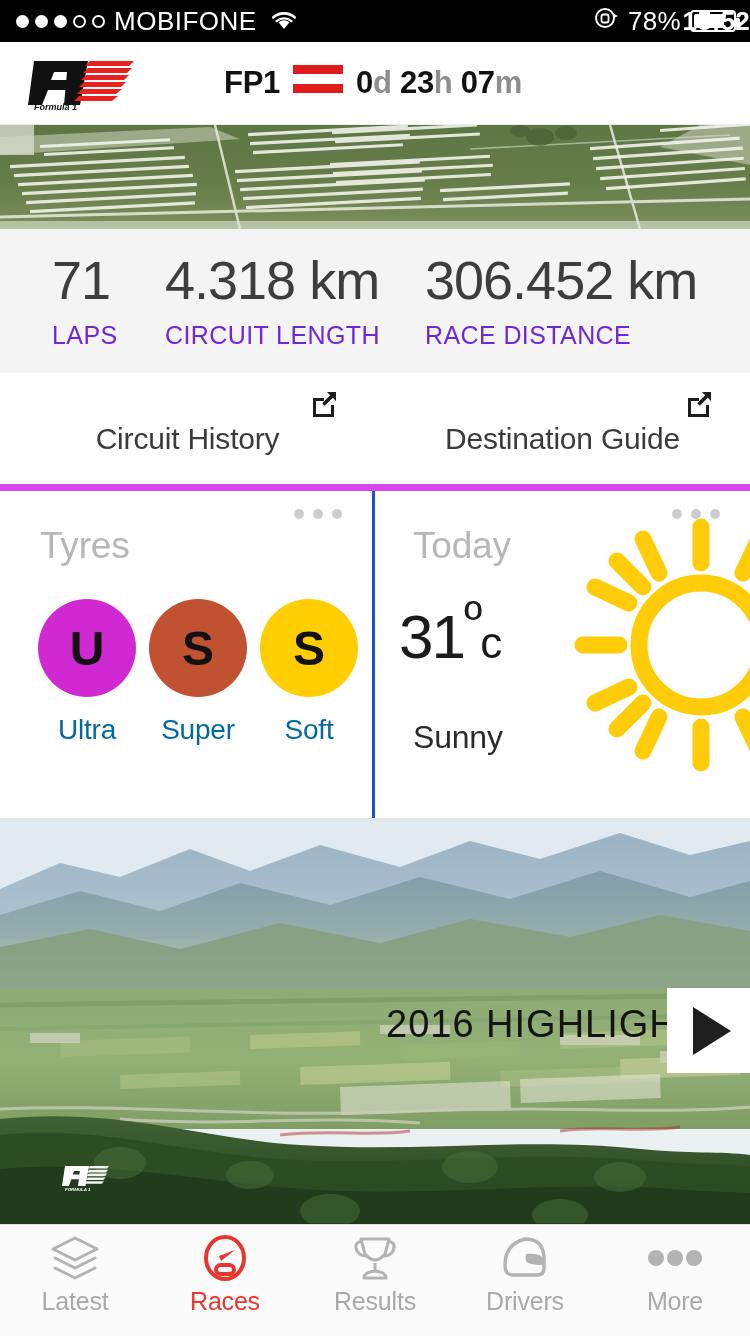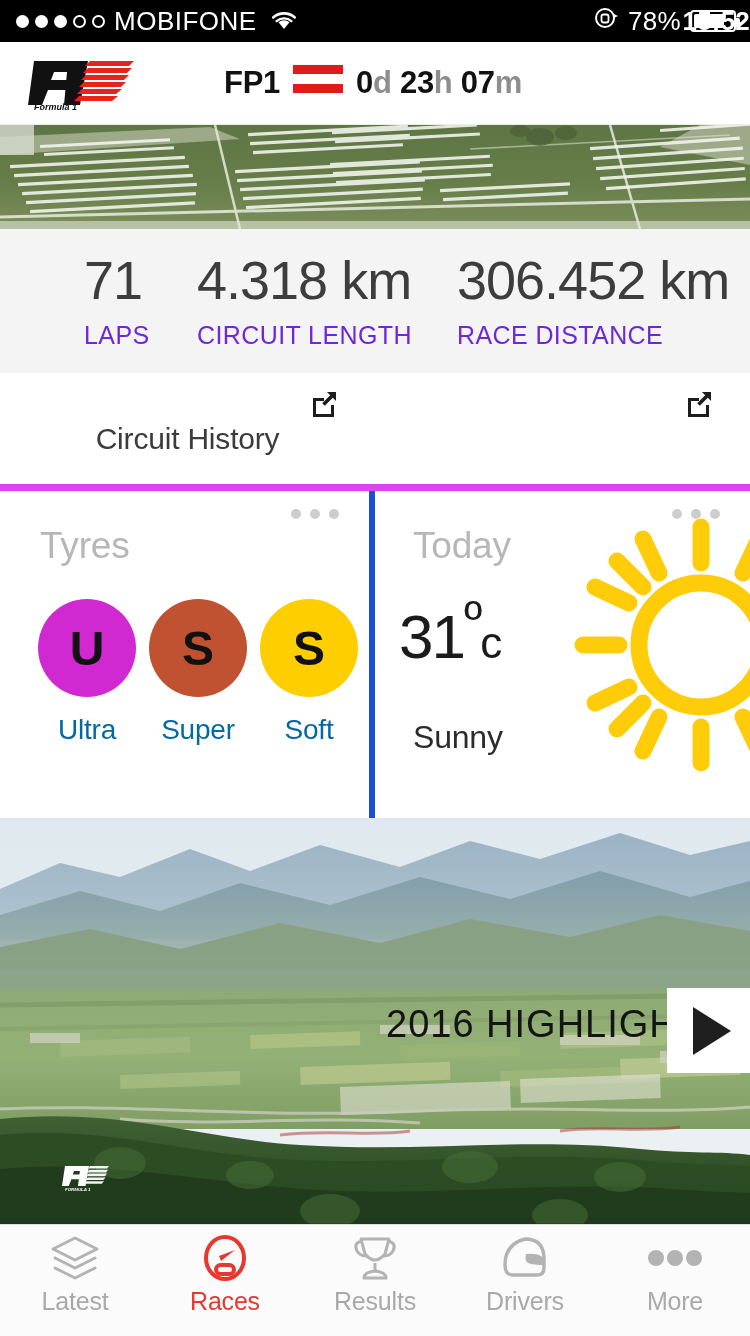--- a/index.html
+++ b/index.html
@@ -65,21 +65,21 @@
   
   .hero{
     height:104px; width:750px; position:relative; overflow:hidden;
     background:#5d7243;
   }
   .hero-img{ position:absolute; inset:0; }
 
   
   .stats{
     background:#f4f4f4; height:144px; display:flex; align-items:center;
-    padding:0 0 0 84px; gap:0;
+    padding:0 0 0 52px; gap:0;
   }
   .stat{ display:flex; flex-direction:column; }
   .stat.laps{ width:113px; }
   .stat.len{ width:260px; }
   .stat-val{
     font-size:54px; color:#3d3d3d; font-weight:400;
     letter-spacing:-1px; line-height:1.05; white-space:nowrap;
   }
   .stat-lbl{
     font-size:25px; color:#6d28d9; letter-spacing:.4px;
@@ -100,21 +100,21 @@
     margin-top:20px;
   }
   .extlink{ position:absolute; top:16px; right:36px; }
 
   
   .cards{
     height:328px; display:flex; background:#fff;
     border-bottom:1px solid #e4e4e4; position:relative;
   }
   .card{ position:relative; overflow:hidden; }
-  .card.tyres{ width:376px; border-right:6px solid #1d4ed8;text-decoration:underline; }
+  .card.tyres{ width:376px; border-right:3px solid #1d4ed8;text-decoration:underline; }
   .card.today{ width:376px; }
   .card-title{
     font-size:37px; color:#b7b7b7; font-weight:400;
     position:absolute; left:40px; top:34px; letter-spacing:-.2px;
   }
   .card.today .card-title{ left:38px; }
   .kebab{
     position:absolute; top:18px; right:30px;
     display:flex; gap:9px; align-items:center;
   }
@@ -336,20 +336,21 @@
     </span>
     <span class="lbl">Circuit History</span>
   </div>
   <div class="linkcell">
     <span class="extlink">
       <svg width="30" height="30" viewBox="0 0 30 30">
         <path d="M4 9 h11 v3 H7 v13 h15 v-9 h3 v12 H4 Z" fill="#1d1d1d"></path>
         <path d="M18 3 h9 v9 l-3.2 -3.2 -8 8 -2.6 -2.6 8 -8 Z" fill="#1d1d1d"></path>
       </svg>
     </span>
+    <span class="lbl">Destination Guide</span>
   </div>
 </div>
 
 <div class="cards">
 
   <div class="card tyres">
     <span class="kebab">
         <i></i>
         <i></i>
         <i></i>

